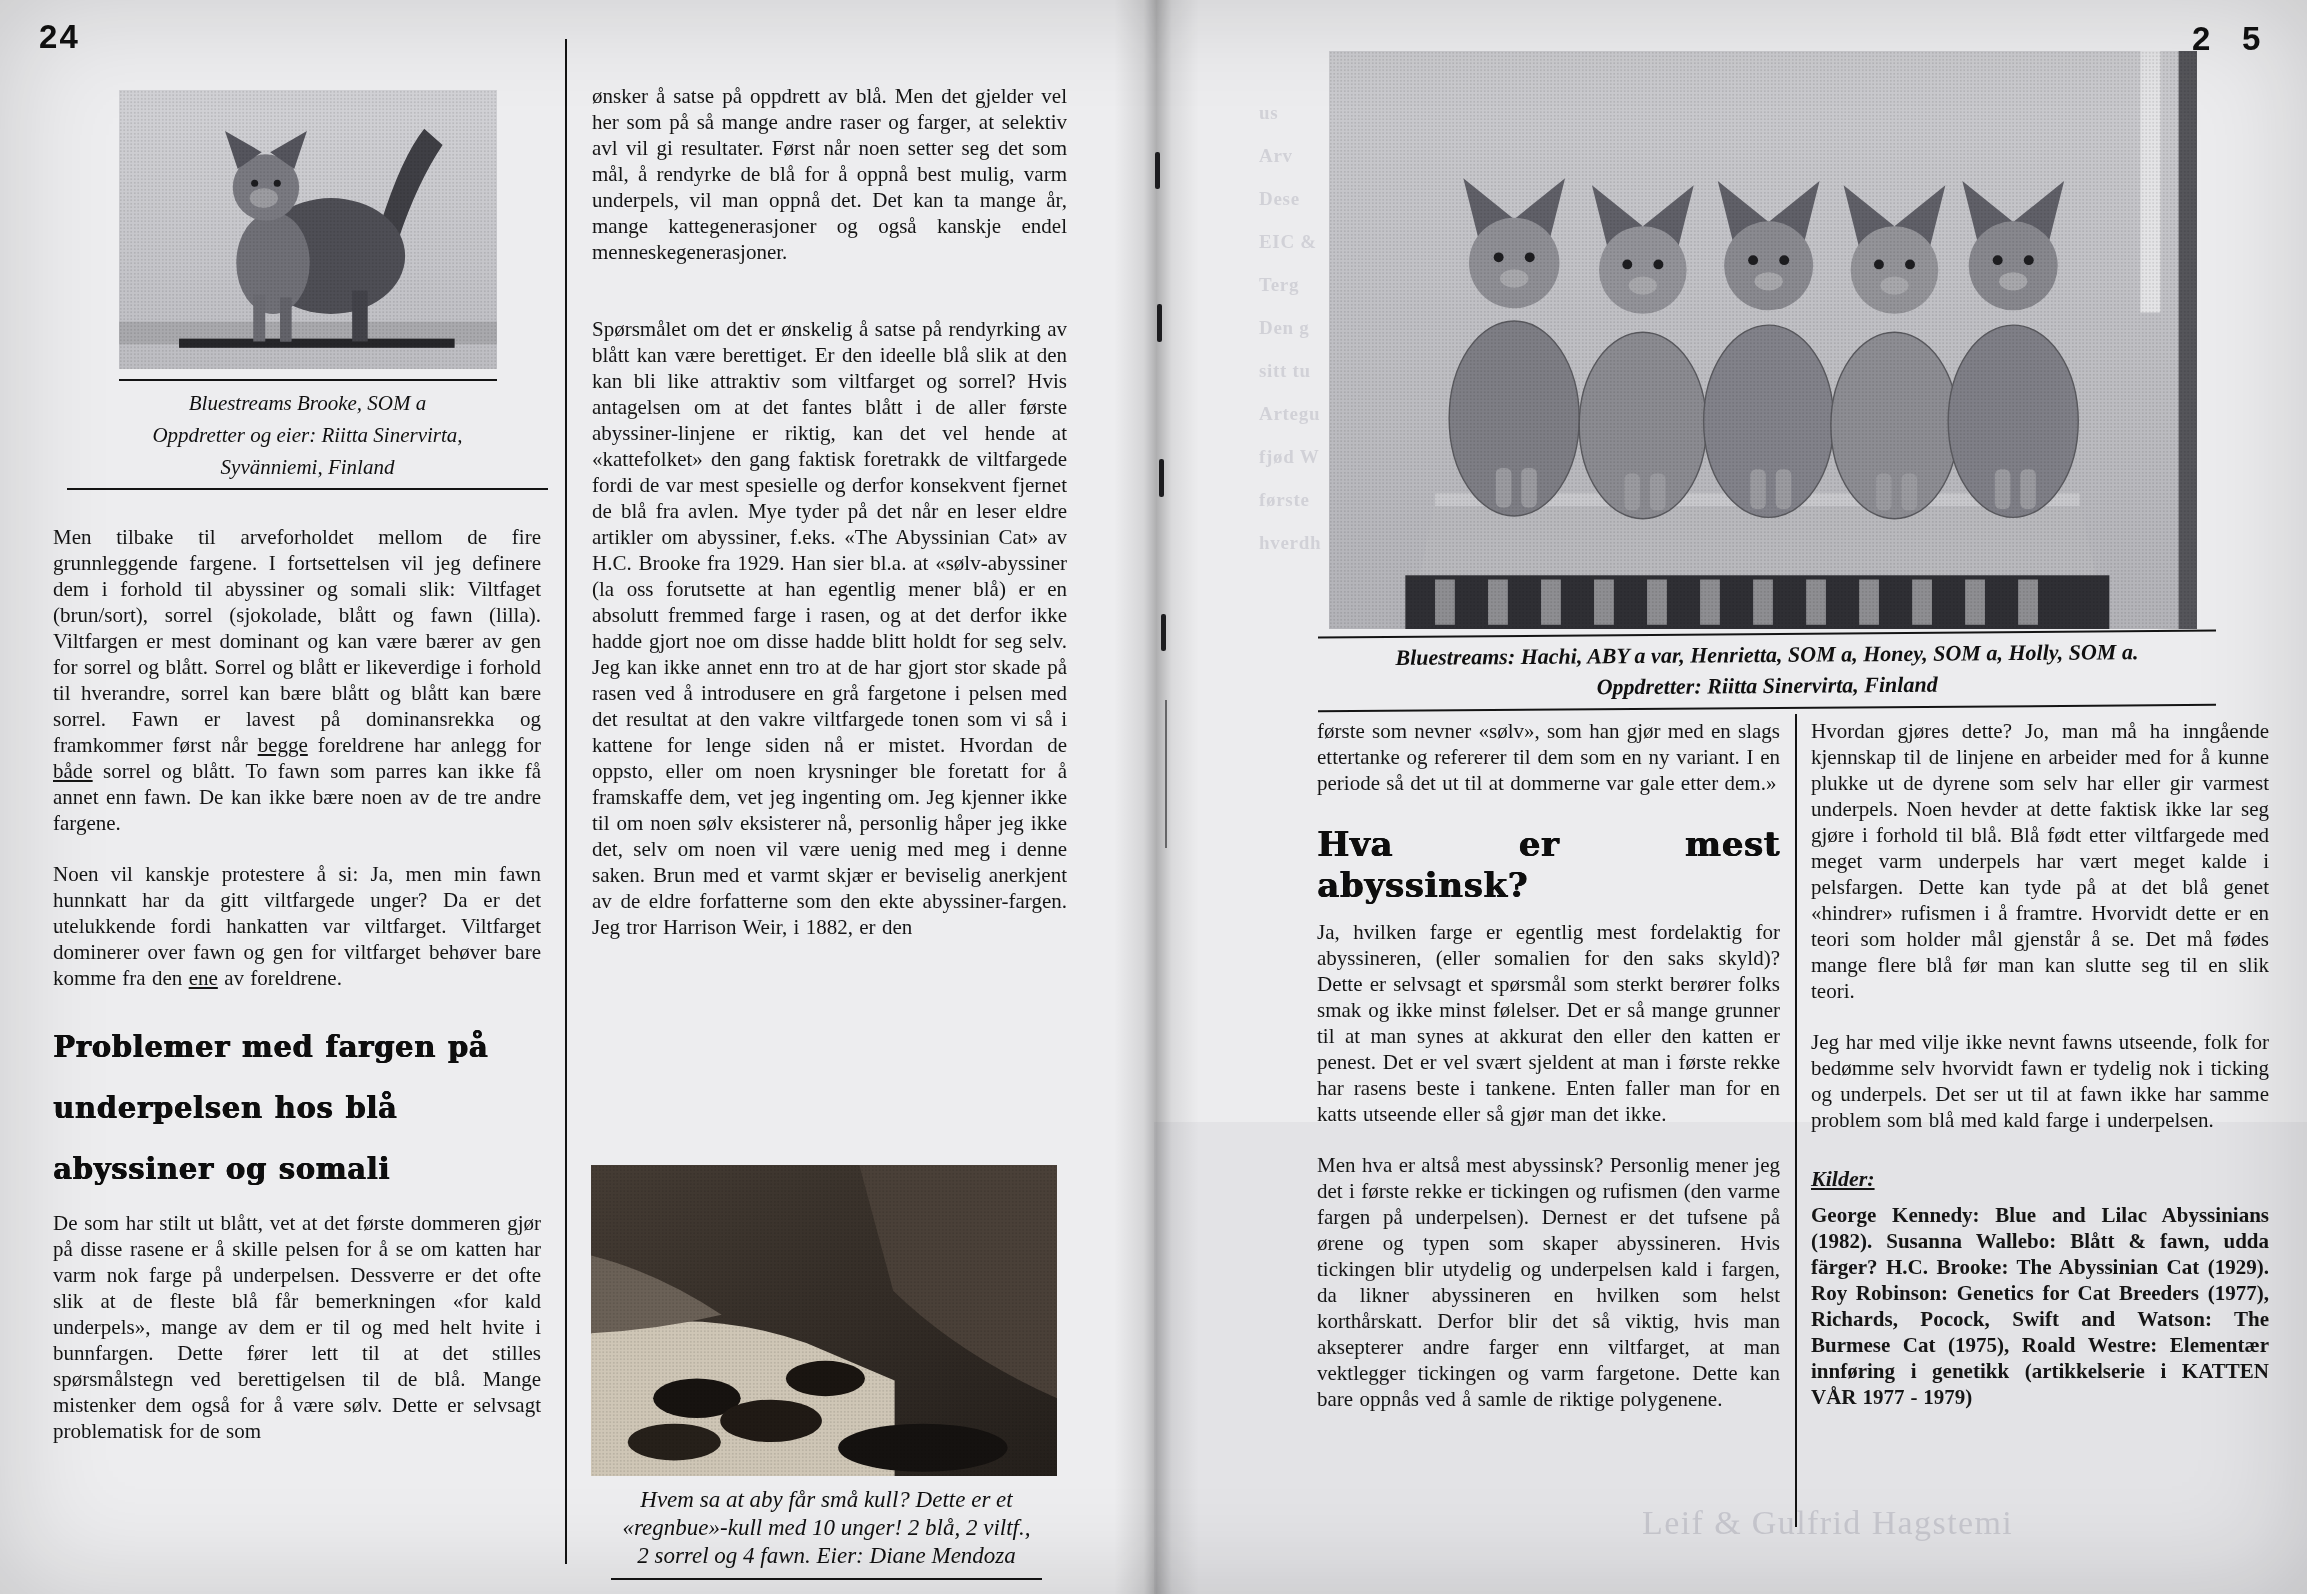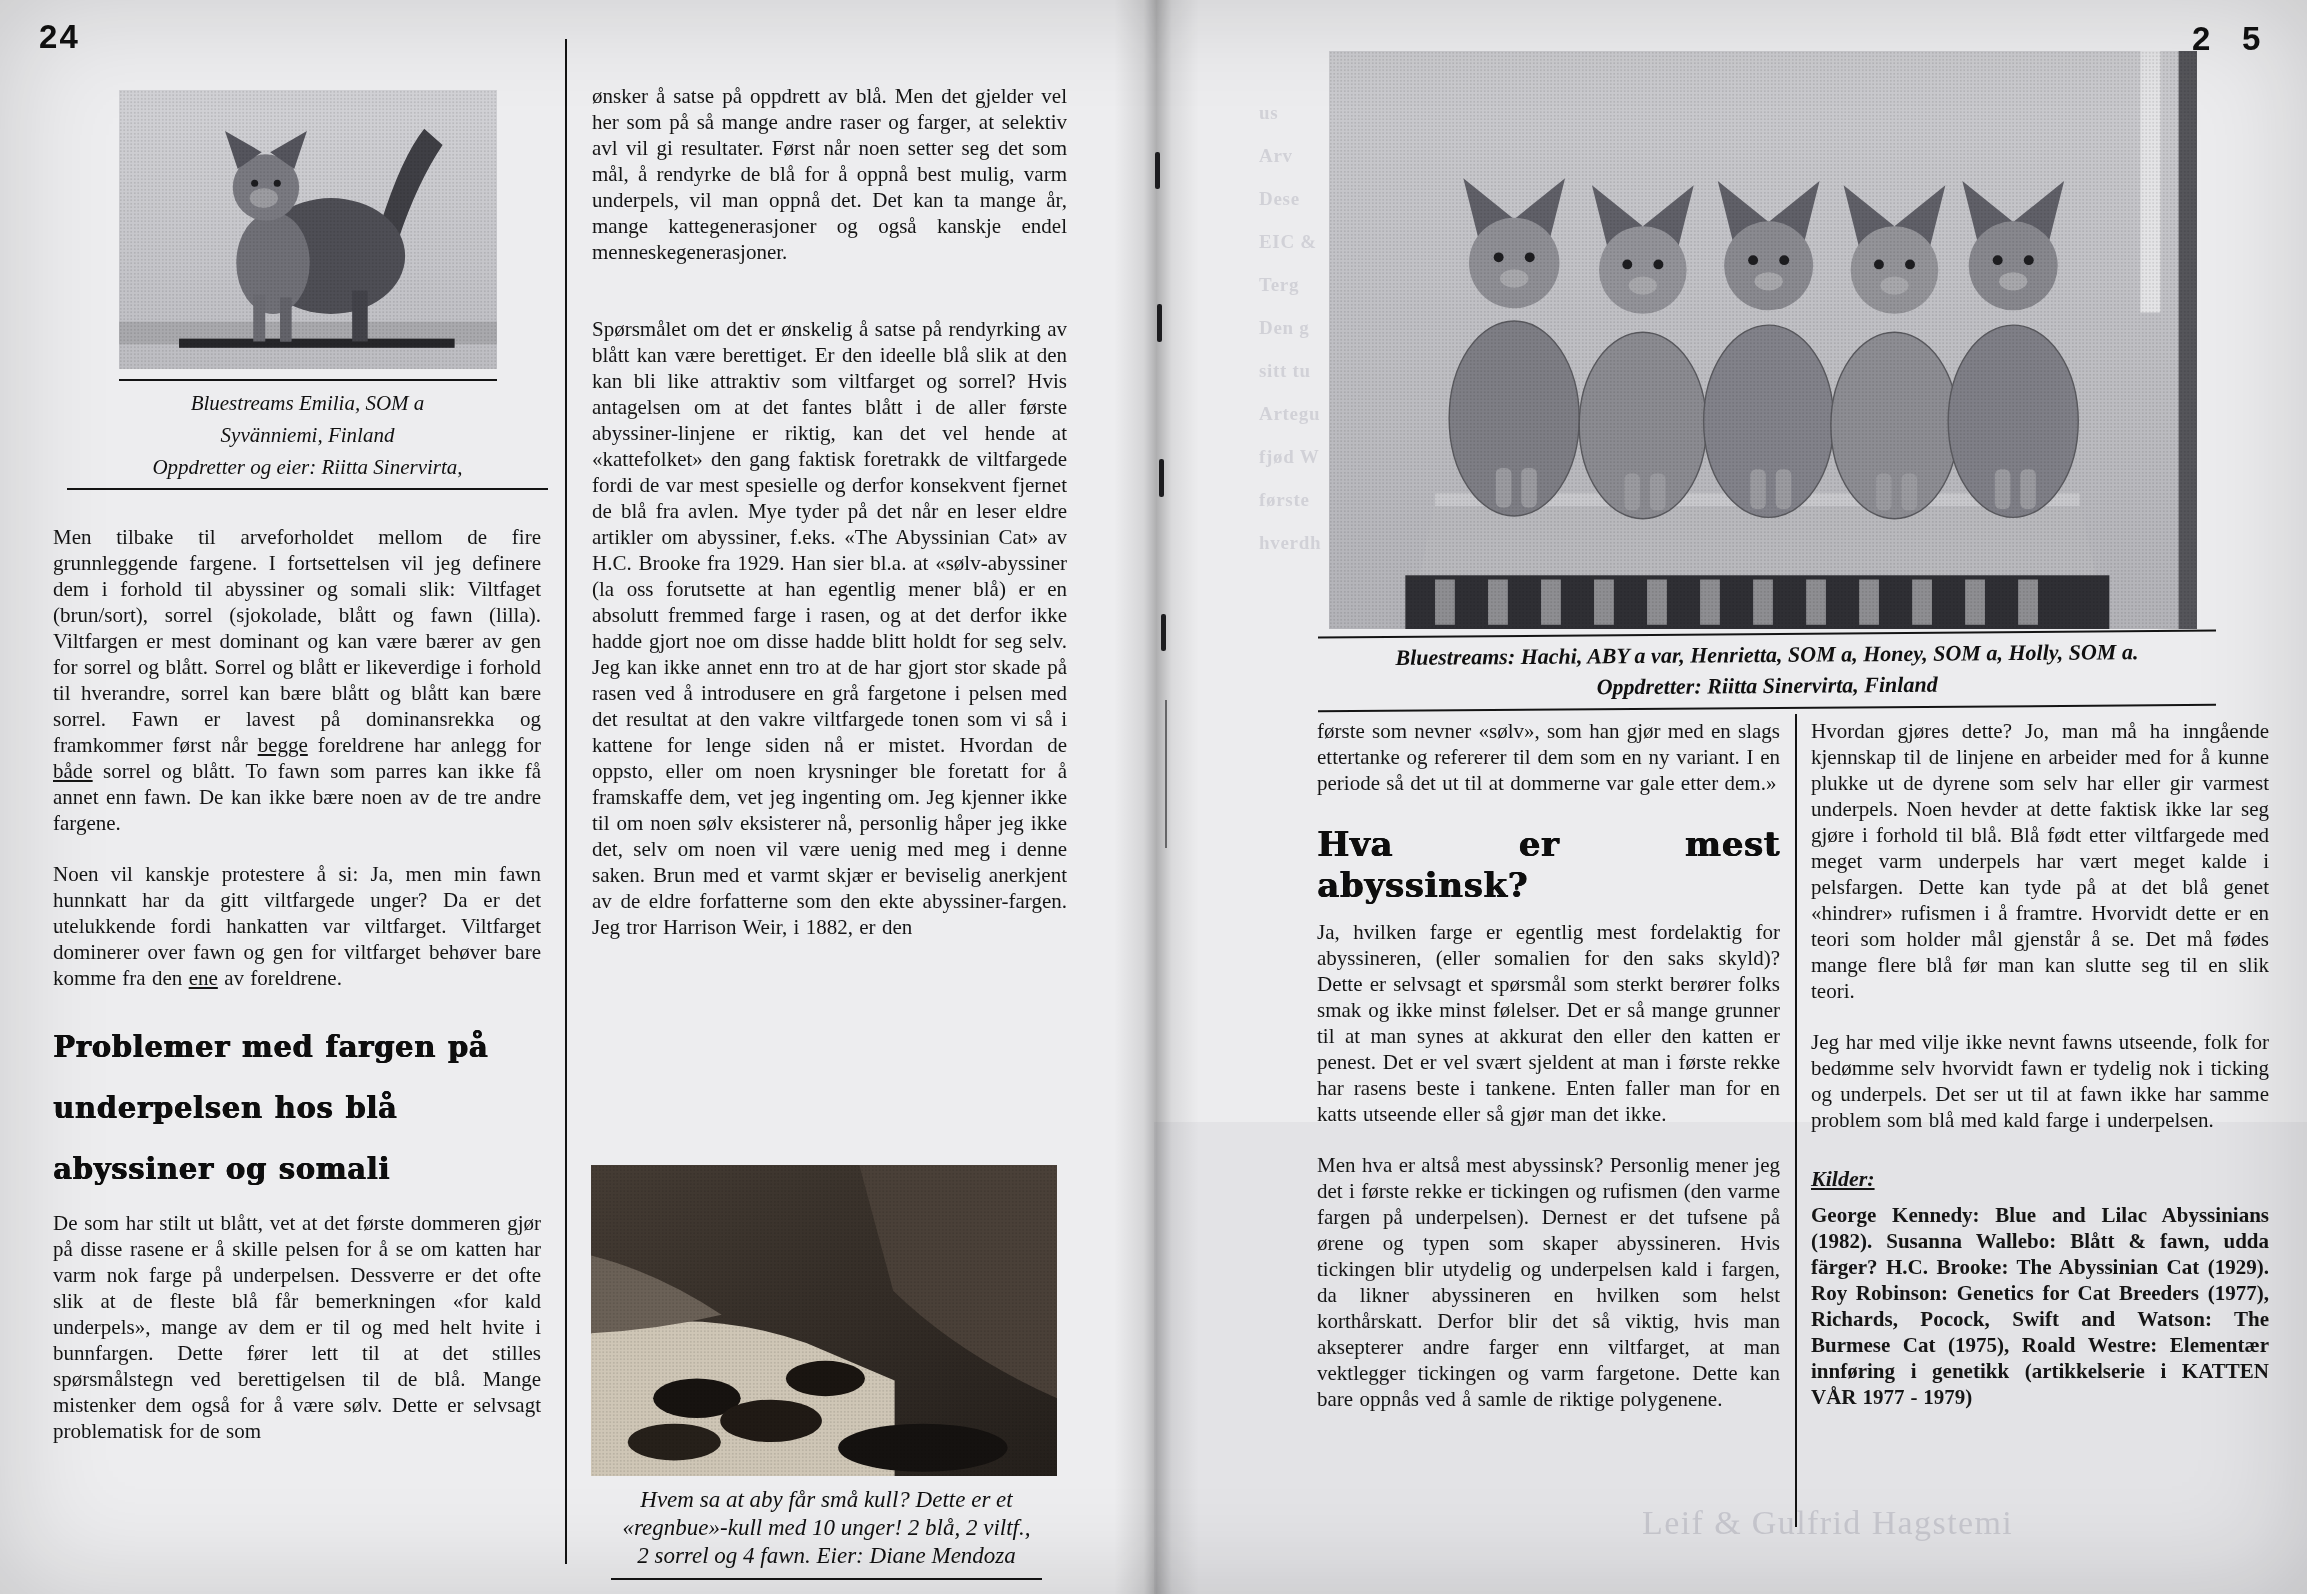--- a/index.html
+++ b/index.html
@@ -90,23 +90,23 @@
       <polygon points="248,112 266,58 214,88" fill="#55555d"></polygon>
       <ellipse cx="205" cy="153" rx="20" ry="14" fill="#9c9ca1"></ellipse>
       <circle cx="192" cy="132" r="5" fill="#1c1c1f"></circle>
       <circle cx="224" cy="132" r="5" fill="#1c1c1f"></circle>
     </svg>
     <div class="halftone"></div>
   </div>
 
   <div class="abs rule" style="left:119px;top:379px;width:378px;"></div>
   <div class="abs caption" id="caption-emilia" style="left:67px;top:387px;width:481px;">
-    <div>Bluestreams Emilia, SOM a</div>
+    <div>Bluestreams Brooke, SOM a</div>
+    <div>Oppdretter og eier: Riitta Sinervirta,</div>
     <div>Syvänniemi, Finland</div>
-    <div>Oppdretter og eier: Riitta Sinervirta,</div>
   </div>
   <div class="abs rule" style="left:67px;top:488px;width:481px;"></div>
 
   <div class="abs bodytext" style="left:53px;top:496px;width:488px;margin-top:28px;">
     <p><span>Men tilbake til arveforholdet mellom de fire grunnleggende fargene. I fortsettelsen vil jeg definere dem i forhold til abyssiner og somali slik: Viltfaget (brun/sort), sorrel (sjokolade, blått og fawn (lilla). Viltfargen er mest dominant og kan være bærer av gen for sorrel og blått. Sorrel og blått er likeverdige i forhold til hverandre, sorrel kan bære blått og blått kan bære sorrel. Fawn er lavest på dominansrekka og framkommer først når </span><span class="u">begge</span><span> foreldrene har anlegg for </span><span class="u">både</span><span> sorrel og blått. To fawn som parres kan ikke få annet enn fawn. De kan ikke bære noen av de tre andre fargene.</span></p>
     <p><span>Noen vil kanskje protestere å si: Ja, men min fawn hunnkatt har da gitt viltfargede unger? Da er det utelukkende fordi hankatten var viltfarget. Viltfarget dominerer over fawn og gen for viltfarget behøver bare komme fra den </span><span class="u">ene</span><span> av foreldrene.</span></p>
     <div class="gothic" id="g-heading-24">
       <div>Problemer med fargen på</div>
       <div>underpelsen hos blå</div>
       <div>abyssiner og somali</div>

